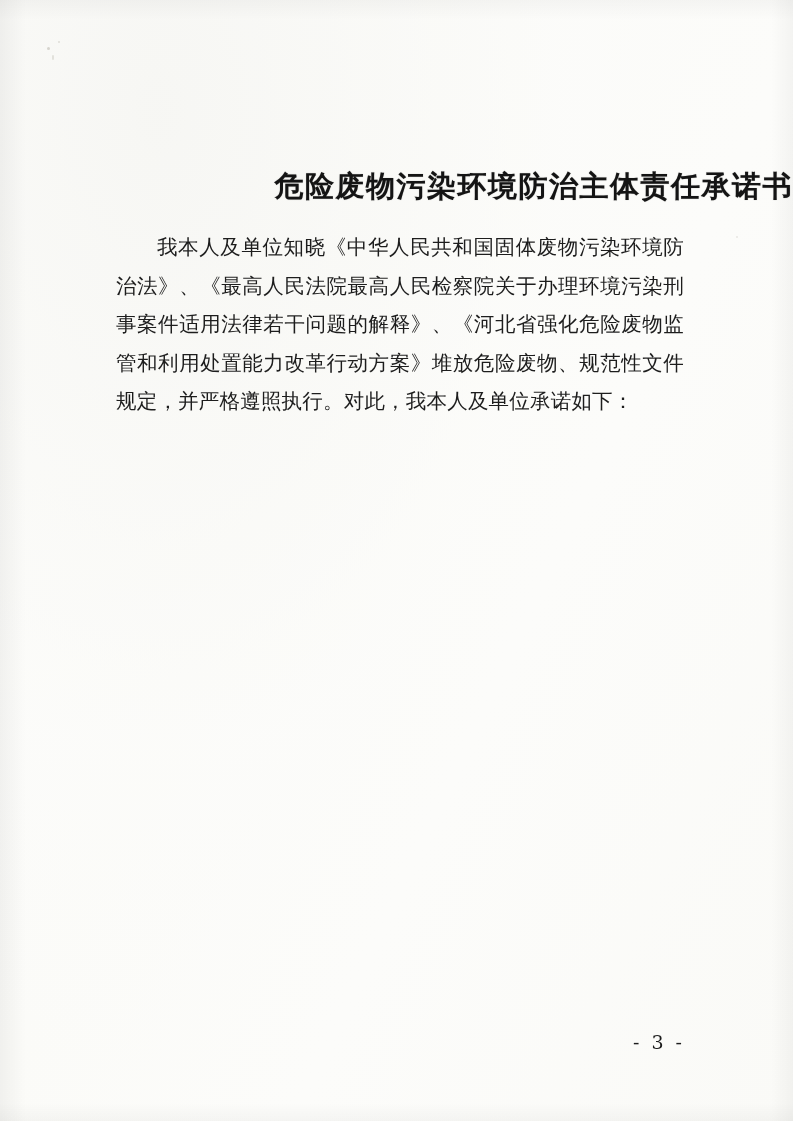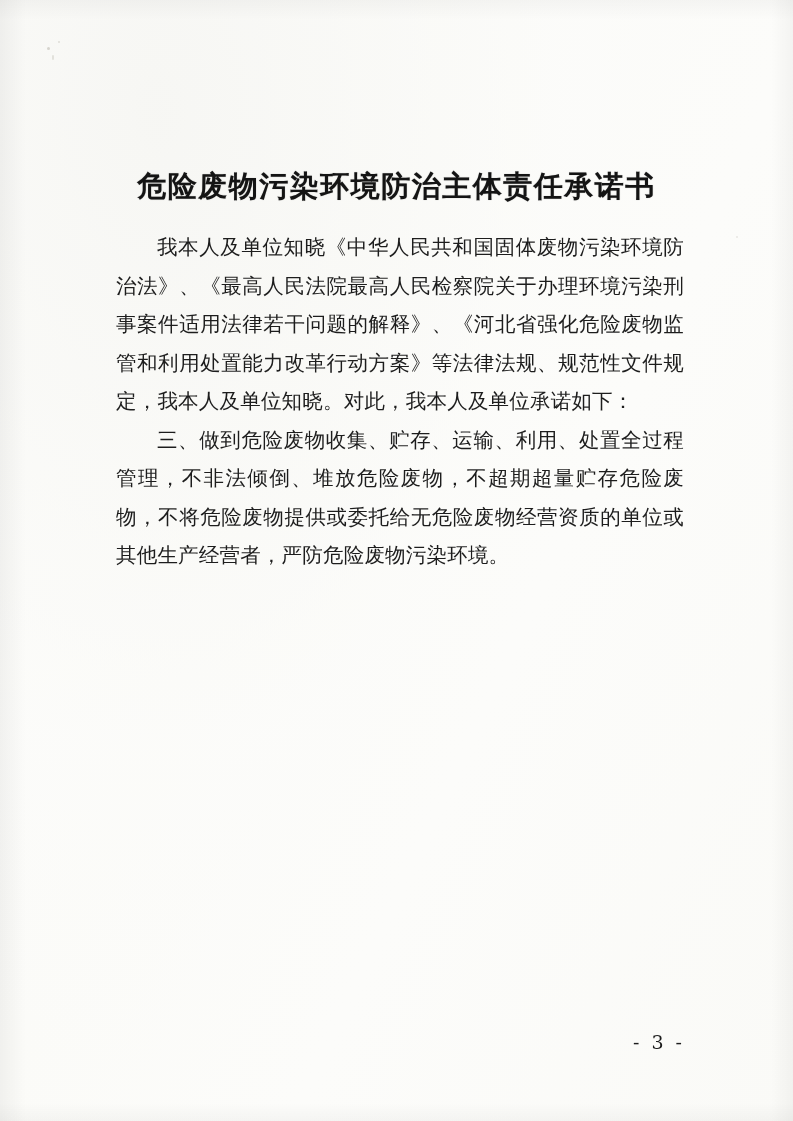--- a/index.html
+++ b/index.html
@@ -55,21 +55,21 @@
   .speck.s1 { left: 47px;  top: 47px;  width: 3px; height: 3px; }
   .speck.s2 { left: 58px;  top: 41px;  width: 2px; height: 2px; opacity: .4; }
   .speck.s3 { left: 52px;  top: 55px;  width: 2px; height: 5px; border-radius: 2px; opacity: .35; }
   .speck.s4 { left: 736px; top: 236px; width: 2px; height: 2px; opacity: .3; }
 
   .doc-title {
     position: absolute;
     left: 0;
     right: 0;
     top: 148px;
-    text-align: center;
+    text-align: right;
     font-family: "DejaVu Serif", "Liberation Serif", serif;
     font-weight: 700;
     font-size: 29px;
     letter-spacing: 1.5px;
     color: #141414;
     text-shadow: 0 0 1px rgba(0,0,0,0.35);
   }
 
   .body-text {
     position: absolute;
@@ -108,19 +108,18 @@
 <div class="content">
 
   <span class="speck s1"></span>
   <span class="speck s2"></span>
   <span class="speck s3"></span>
   <span class="speck s4"></span>
 
   <h1 class="doc-title">危险废物污染环境防治主体责任承诺书</h1>
 
   <div class="body-text">
-    <p>我本人及单位知晓《中华人民共和国固体废物污染环境防治法》、《最高人民法院最高人民检察院关于办理环境污染刑事案件适用法律若干问题的解释》、《河北省强化危险废物监管和利用处置能力改革行动方案》等法律法规、规范性文件规定，我本人及单位知晓。对此，我本人及单位承诺如下：</p>
-    <p>三、做到危险废物收集、贮存、运输、利用、处置全过程管理，不非法倾倒、堆放危险废物，不超期超量贮存危险废物，不将危险废物提供或委托给无危险废物经营资质的单位或其他生产经营者，严防危险废物污染环境。</p>
+    <p>我本人及单位知晓《中华人民共和国固体废物污染环境防治法》、《最高人民法院最高人民检察院关于办理环境污染刑事案件适用法律若干问题的解释》、《河北省强化危险废物监管和利用处置能力改革行动方案》堆放危险废物、规范性文件规定，并严格遵照执行。对此，我本人及单位承诺如下：</p>
   </div>
 
   <div class="page-number">- 3 -</div>
 
 </div>
 
 </body></html>

